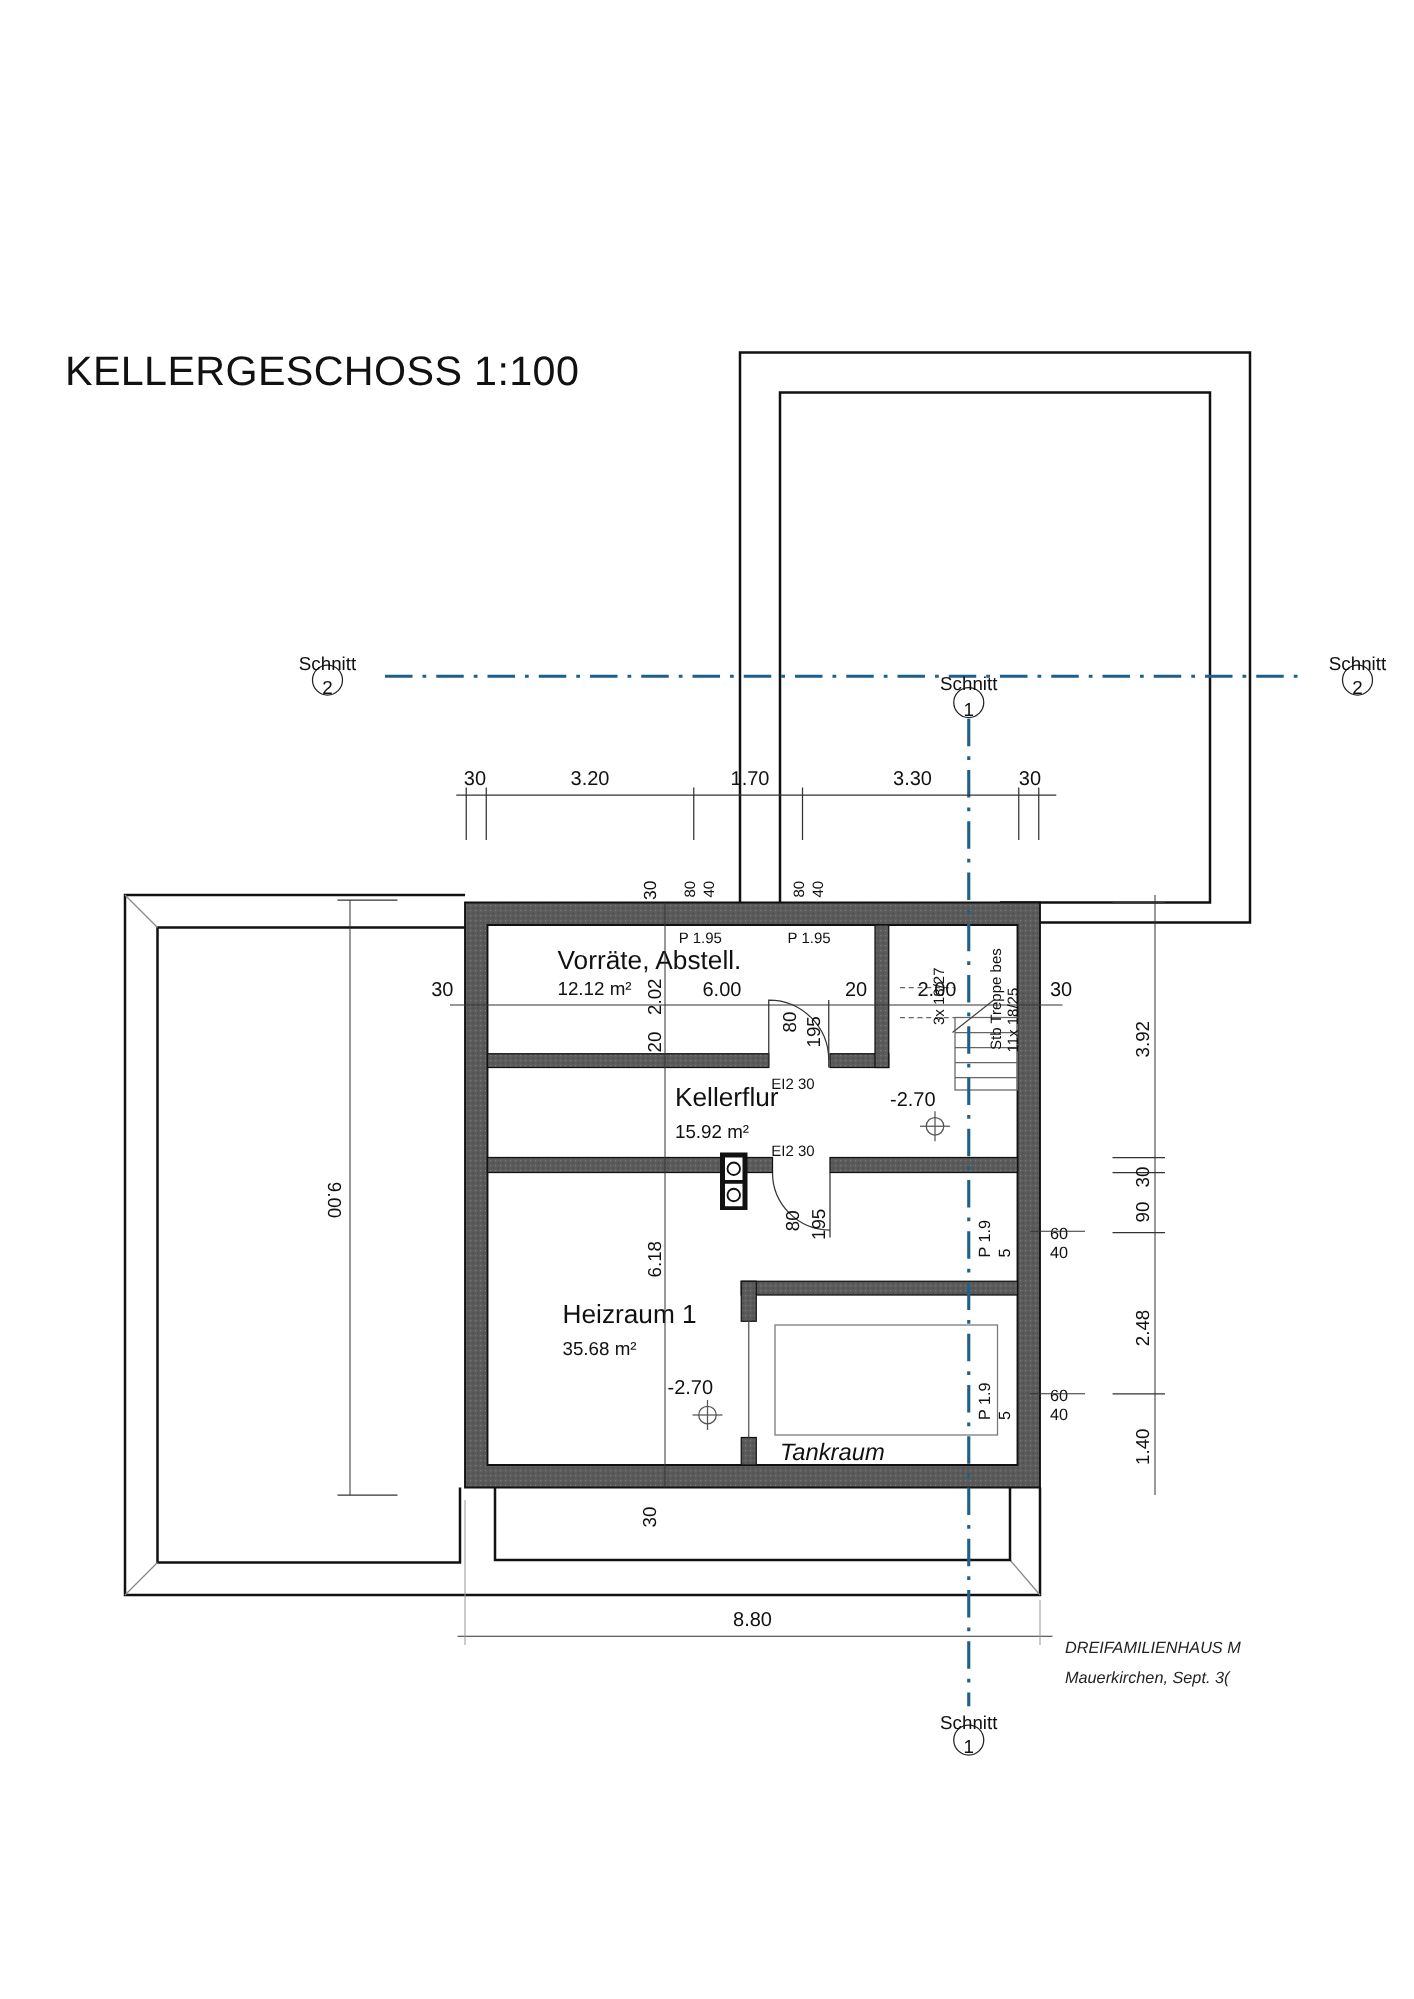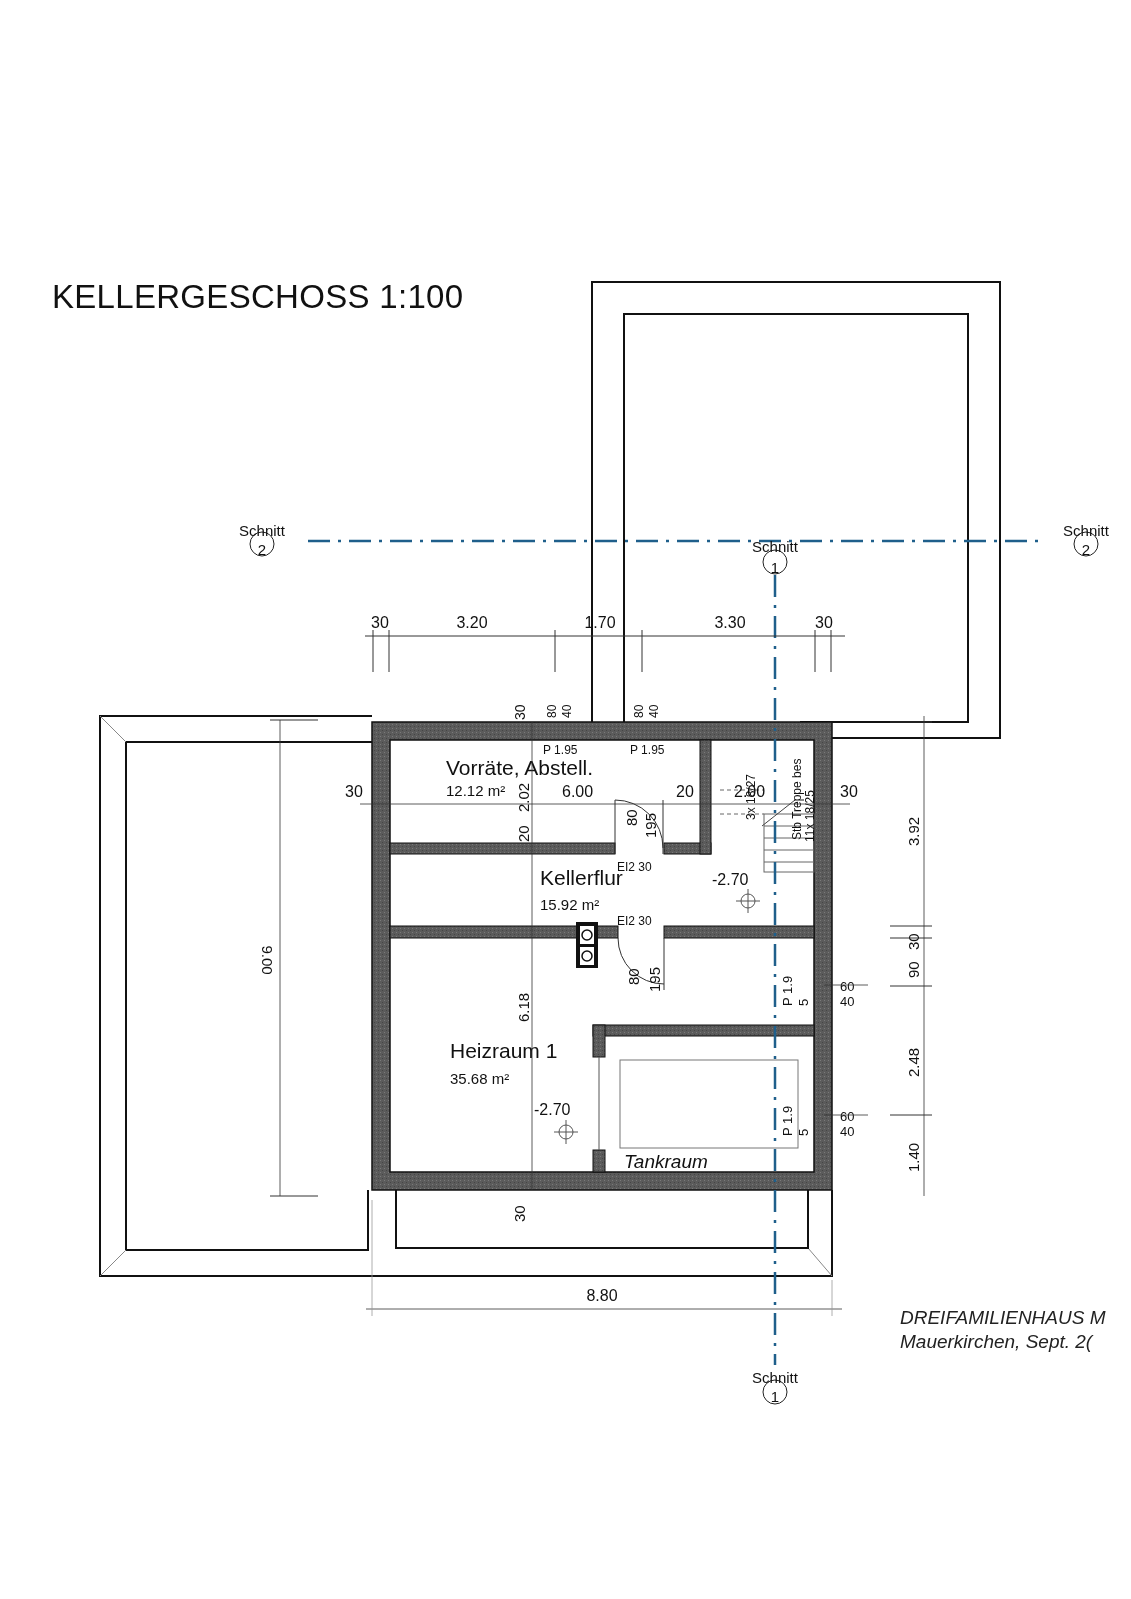--- a/index.html
+++ b/index.html
@@ -1,20 +1,20 @@
 <!DOCTYPE html>
 <html><head>
 <meta charset="utf-8">
 <style>
   html, body { margin:0; padding:0; background:#ffffff; }
   body { width:1131px; height:1599px; position:relative; overflow:hidden;
          font-family:"Liberation Sans", sans-serif; color:#111; }
   #plan { position:absolute; left:0; top:0; }
   .title { position:absolute; left:52px; top:240px; font-size:33px; letter-spacing:0.3px; color:#111;margin-top:38px; }
-  .footer { position:absolute; left:900px; top:1306px; font-style:italic; font-size:19px; line-height:24px; color:#222; white-space:nowrap; }
+  .footer { position:absolute; left:852px; top:1306px; font-style:italic; font-size:13px; line-height:24px; color:#222; white-space:nowrap; }
   .footer div { white-space:nowrap; }
   svg text { font-family:"Liberation Sans", sans-serif; fill:#111; }
 </style>
 </head>
 <body>
 
 <svg id="plan" width="1131" height="1599" viewBox="0 0 1131 1599" xmlns="http://www.w3.org/2000/svg">
   <defs>
     <pattern id="wallpat" width="4" height="4" patternUnits="userSpaceOnUse">
       <rect width="4" height="4" fill="#5b5b5b"></rect>
@@ -224,14 +224,14 @@
     <line x1="366" y1="1309" x2="842" y2="1309" stroke="#333" stroke-width="0.8"></line>
     <line x1="372" y1="1200" x2="372" y2="1316" stroke="#999" stroke-width="0.8"></line>
     <line x1="832" y1="1280" x2="832" y2="1316" stroke="#999" stroke-width="0.8"></line>
     <text x="602" y="1301" font-size="16" text-anchor="middle">8.80</text>
   </g>
 </svg>
 
 <div class="title">KELLERGESCHOSS 1:100</div>
 <div class="footer">
   <div>DREIFAMILIENHAUS M</div>
-  <div>Mauerkirchen,   Sept. 2(</div>
+  <div>Mauerkirchen,   Sept. 3(</div>
 </div>
 
 </body></html>

